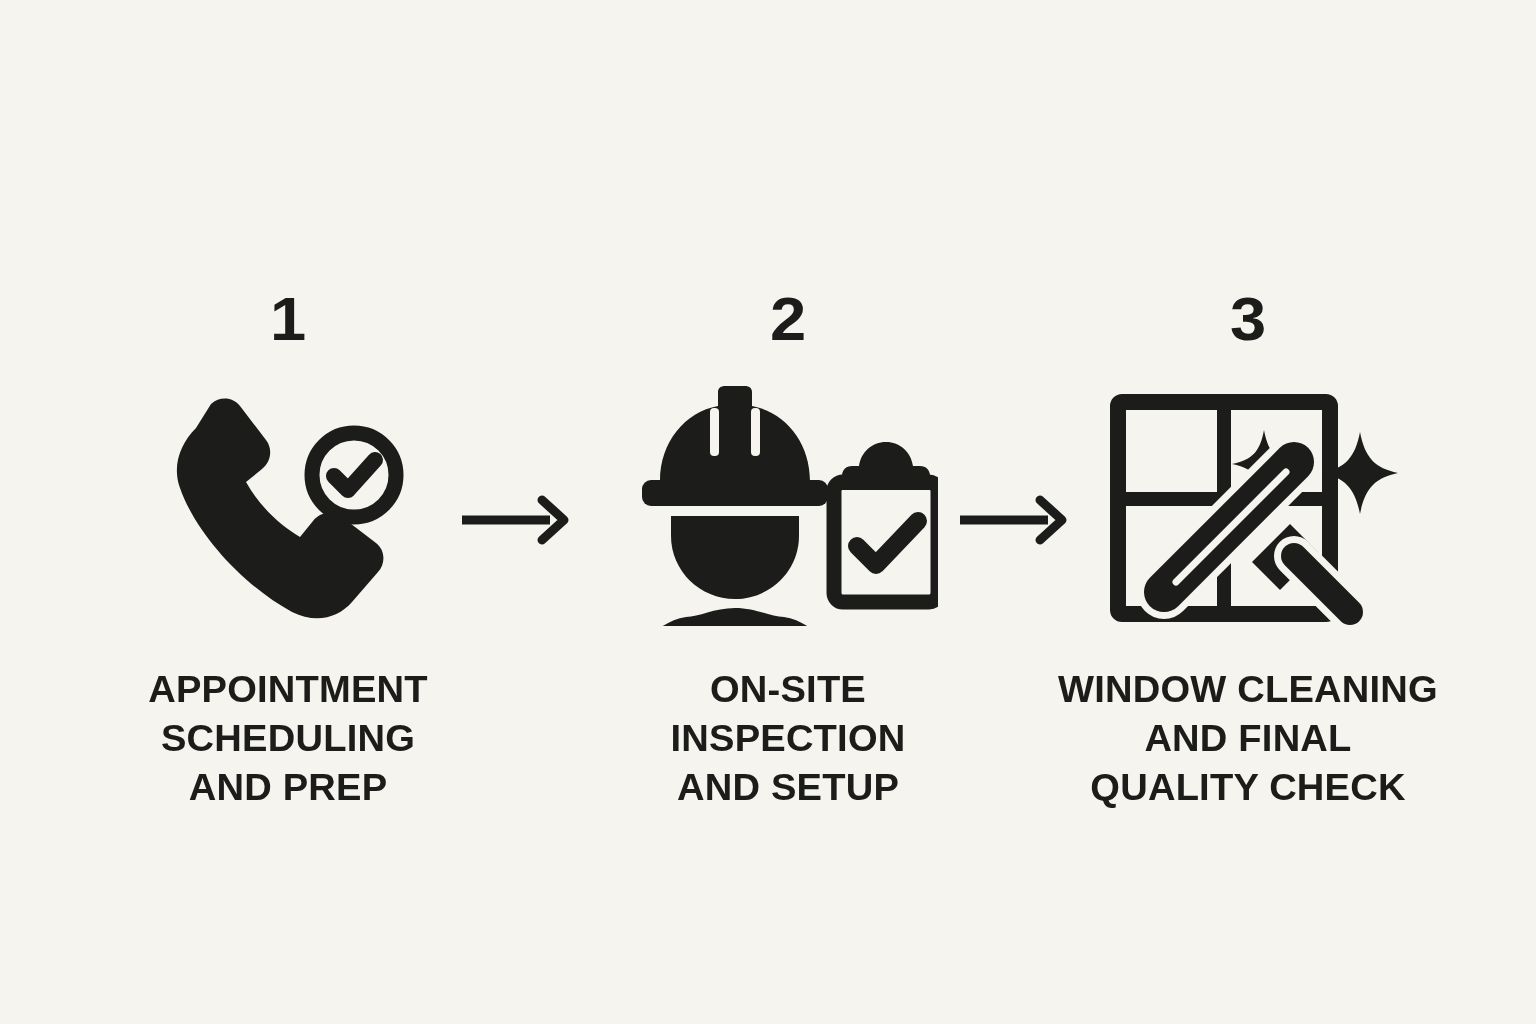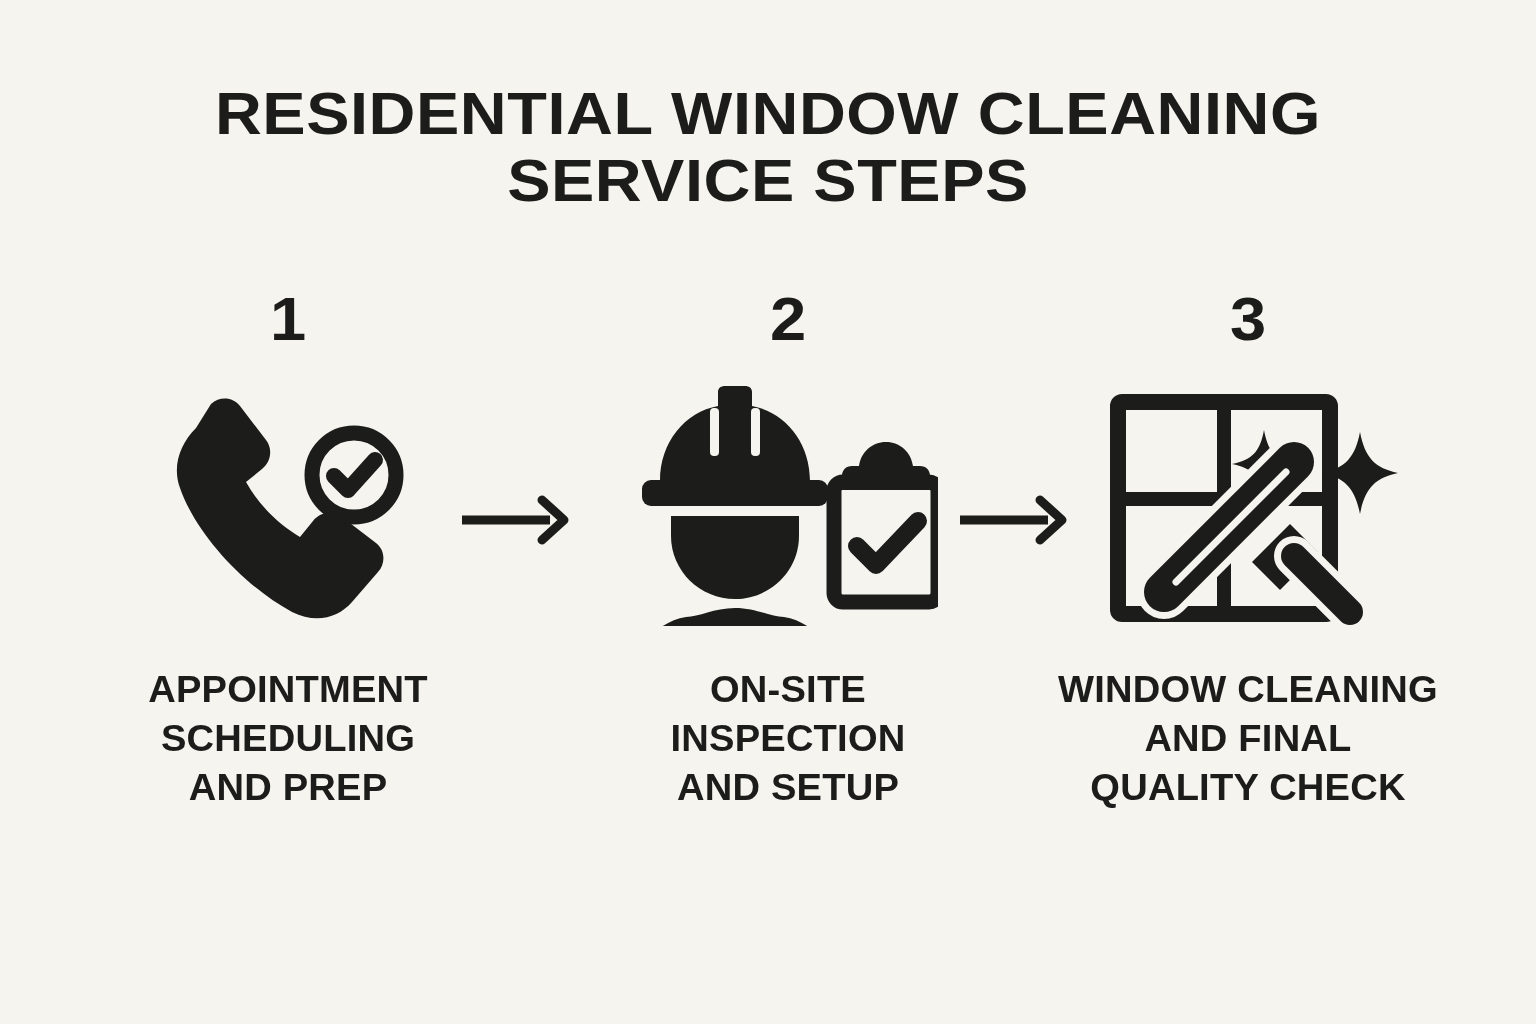--- a/index.html
+++ b/index.html
@@ -104,24 +104,20 @@
     top: 494px;
   }
   .arrow-1 { left: 458px; }
   .arrow-2 { left: 956px; }
 </style>
 </head>
 <body>
 
 <div id="poster">
 
-  <div class="title-block">
-    <div class="title-line title-line-1">RESIDENTIAL WINDOW CLEANING</div>
-    <div class="title-line title-line-2">SERVICE STEPS</div>
-  </div>
 
   <div class="steps-row">
 
     <div class="step step-1">
       <div class="step-number">1</div>
 
       <div class="icon-stage">
         <svg width="260" height="240" viewBox="0 0 260 240">
 
           <g fill="#1c1c1a">

